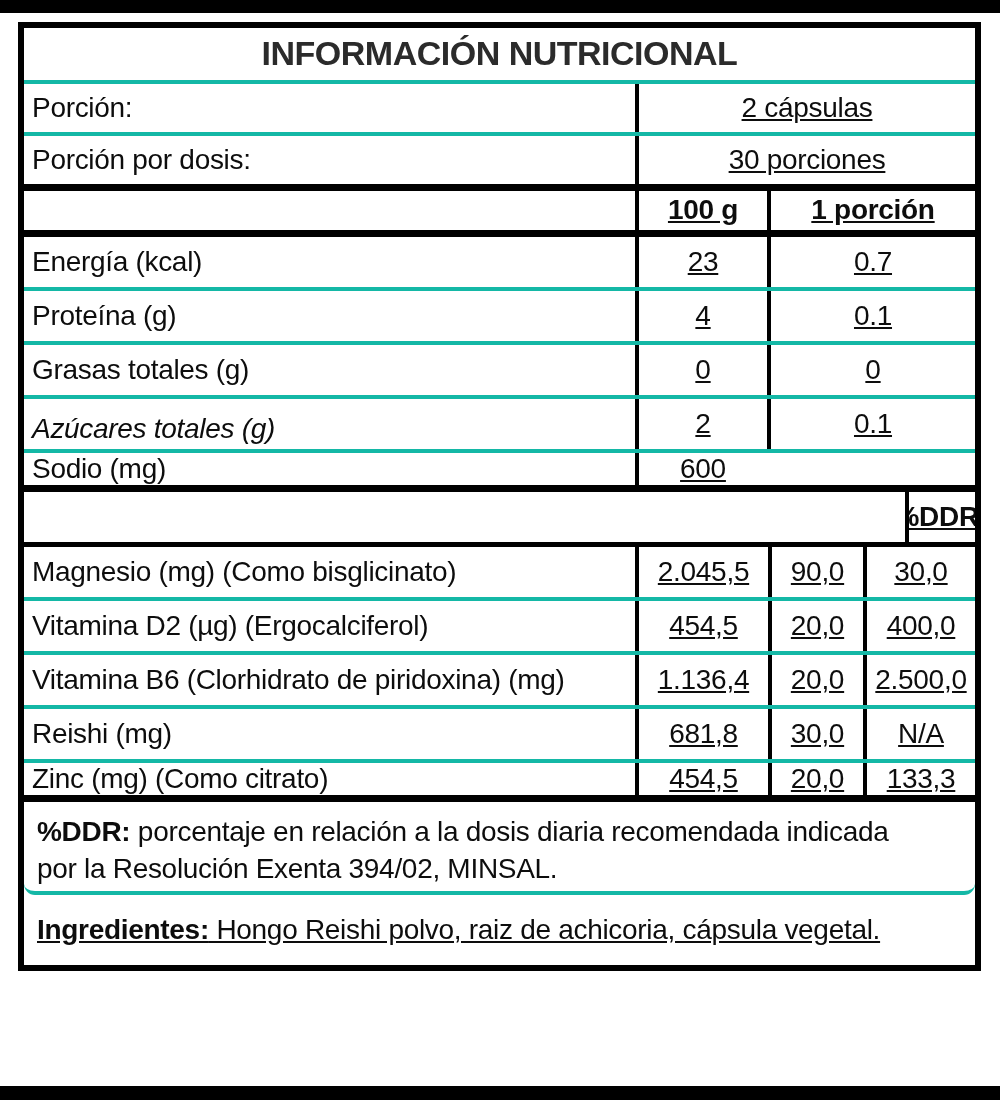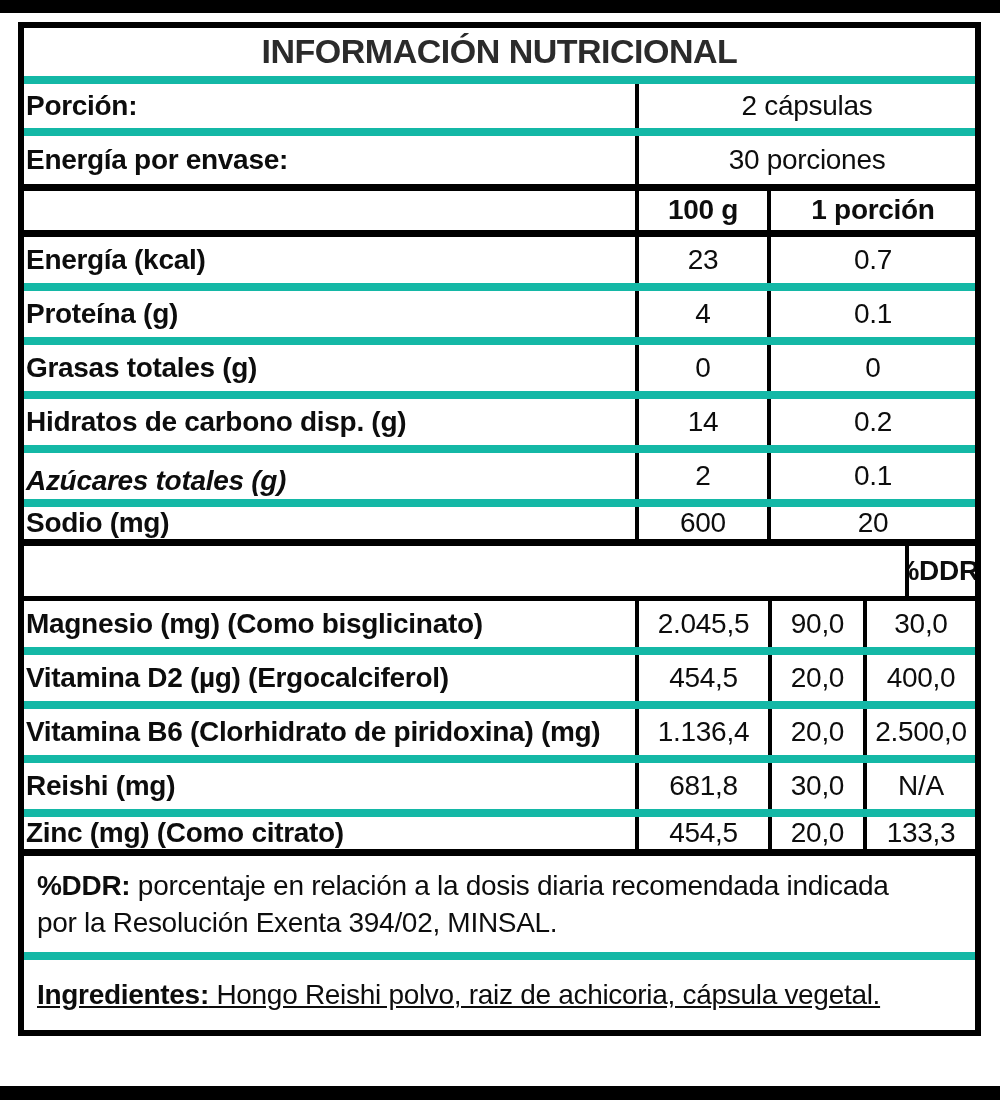--- a/index.html
+++ b/index.html
@@ -20,49 +20,49 @@
     position: absolute;
     left: 18px; top: 22px;
     width: 963px;
     border: 6px solid #000000;
     background: #ffffff;
     display: flex;
     flex-direction: column;
   }
 
   .row { display: grid; width: 100%; }
-  .sep-normal { border-bottom: 8px solid #14b8a6; }
+  .sep-normal { border-bottom: 4px solid #14b8a6; }
   .sep-mid    { border-bottom: 5px solid #000000; }
   .sep-thick  { border-bottom: 7px solid #000000; }
 
   .title-row { height: 56px; grid-template-columns: 1fr; }
   .cols-2    { grid-template-columns: 611px 1fr; }
   .cols-3    { grid-template-columns: 611px 132px 1fr; }
   .cols-4    { grid-template-columns: 611px 133px 95px 1fr; }
   .cols-ddr  { grid-template-columns: 839px 1fr; }
 
   .h-serving  { height: 52px; }
   .h-serving2 { height: 55px; }
   .h-colhead  { height: 46px; }
   .h-nutrient { height: 54px; }
   .h-nutrient-thick { height: 39px; }
   .h-ddrhead  { height: 55px; gap: 42px; }
-  .h-note     { height: 104px; }
+  .h-note     { height: 93px; border-radius: 11px; }
   .h-ingredients { height: 70px; text-decoration: underline; }
 
   .cell {
     display: flex;
     align-items: center;
     font-size: 28px;
     letter-spacing: -0.3px;
     line-height: 1.1;
     overflow: hidden;
   }
-  .cell.label { justify-content: flex-start; padding-left: 2px; white-space: nowrap; font-weight: bold; }
-  .cell.value { justify-content: center; text-align: center; }
+  .cell.label { justify-content: flex-start; padding-left: 8px; white-space: nowrap; }
+  .cell.value { justify-content: center; text-align: center; text-decoration: underline; }
   .vline { border-left: 4px solid #000000; }
 
   .title {
     justify-content: center;
     font-size: 34px;
     font-weight: 700;
     letter-spacing: -0.5px;
     color: #2b2b2b;
   }
   .colhead { font-weight: 700; }
@@ -90,21 +90,21 @@
     <div class="row title-row sep-normal">
       <div class="cell title">INFORMACIÓN NUTRICIONAL</div>
     </div>
 
     <div class="row cols-2 h-serving sep-normal">
       <div class="cell label">Porción:</div>
       <div class="cell value vline">2 cápsulas</div>
     </div>
 
     <div class="row cols-2 h-serving2 sep-thick">
-      <div class="cell label">Energía por envase:</div>
+      <div class="cell label">Porción por dosis:</div>
       <div class="cell value vline">30 porciones</div>
     </div>
 
     <div class="row cols-3 h-colhead sep-thick">
       <div class="cell label"></div>
       <div class="cell value vline colhead">100 g</div>
       <div class="cell value vline colhead">1 porción</div>
     </div>
 
     <div class="row cols-3 h-nutrient sep-normal">
@@ -118,36 +118,30 @@
       <div class="cell value vline">4</div>
       <div class="cell value vline">0.1</div>
     </div>
 
     <div class="row cols-3 h-nutrient sep-normal">
       <div class="cell label">Grasas totales (g)</div>
       <div class="cell value vline">0</div>
       <div class="cell value vline">0</div>
     </div>
 
-    <div class="row cols-3 h-nutrient sep-normal">
-      <div class="cell label">Hidratos de carbono disp. (g)</div>
-      <div class="cell value vline">14</div>
-      <div class="cell value vline">0.2</div>
-    </div>
 
     <div class="row cols-3 h-nutrient sep-normal">
       <div class="cell label sub">Azúcares totales (g)</div>
       <div class="cell value vline">2</div>
       <div class="cell value vline">0.1</div>
     </div>
 
     <div class="row cols-3 h-nutrient-thick sep-thick">
       <div class="cell label">Sodio (mg)</div>
       <div class="cell value vline">600</div>
-      <div class="cell value vline">20</div>
     </div>
 
     <div class="row cols-ddr h-ddrhead sep-mid">
       <div class="cell label"></div>
       <div class="cell value vline colhead">%DDR*</div>
     </div>
 
     <div class="row cols-4 h-nutrient sep-normal">
       <div class="cell label">Magnesio (mg) (Como bisglicinato)</div>
       <div class="cell value vline">2.045,5</div>

